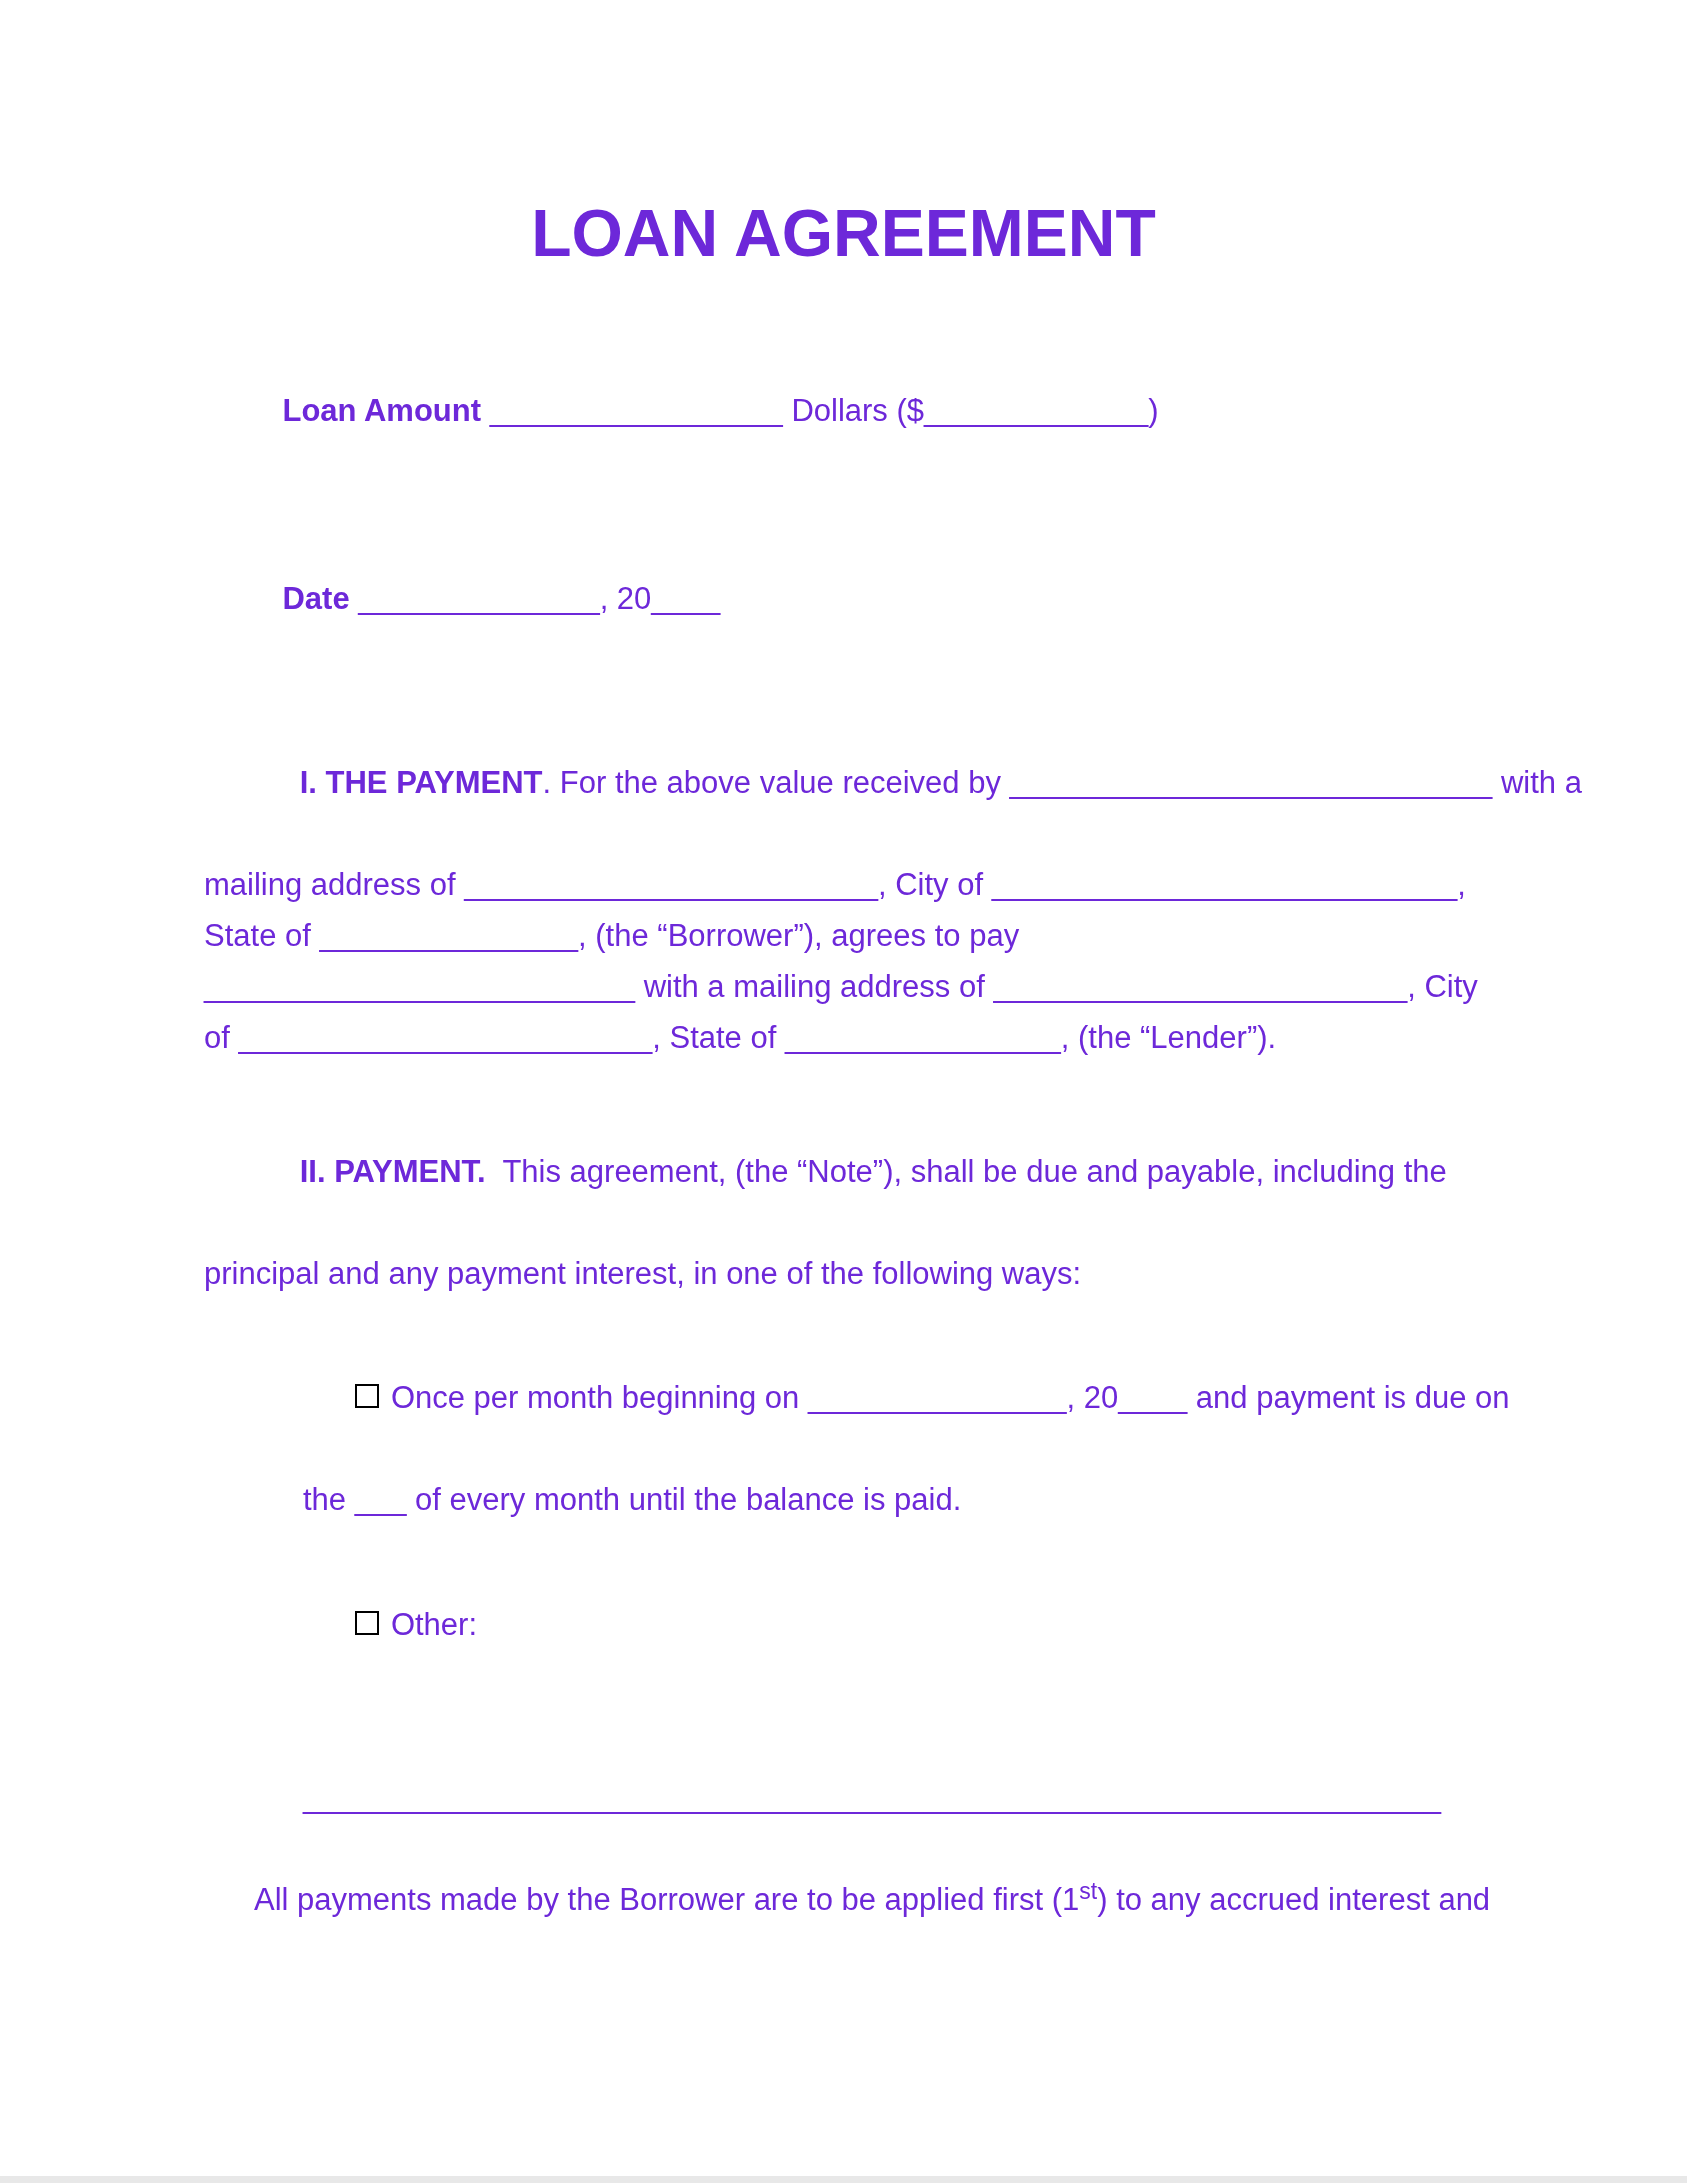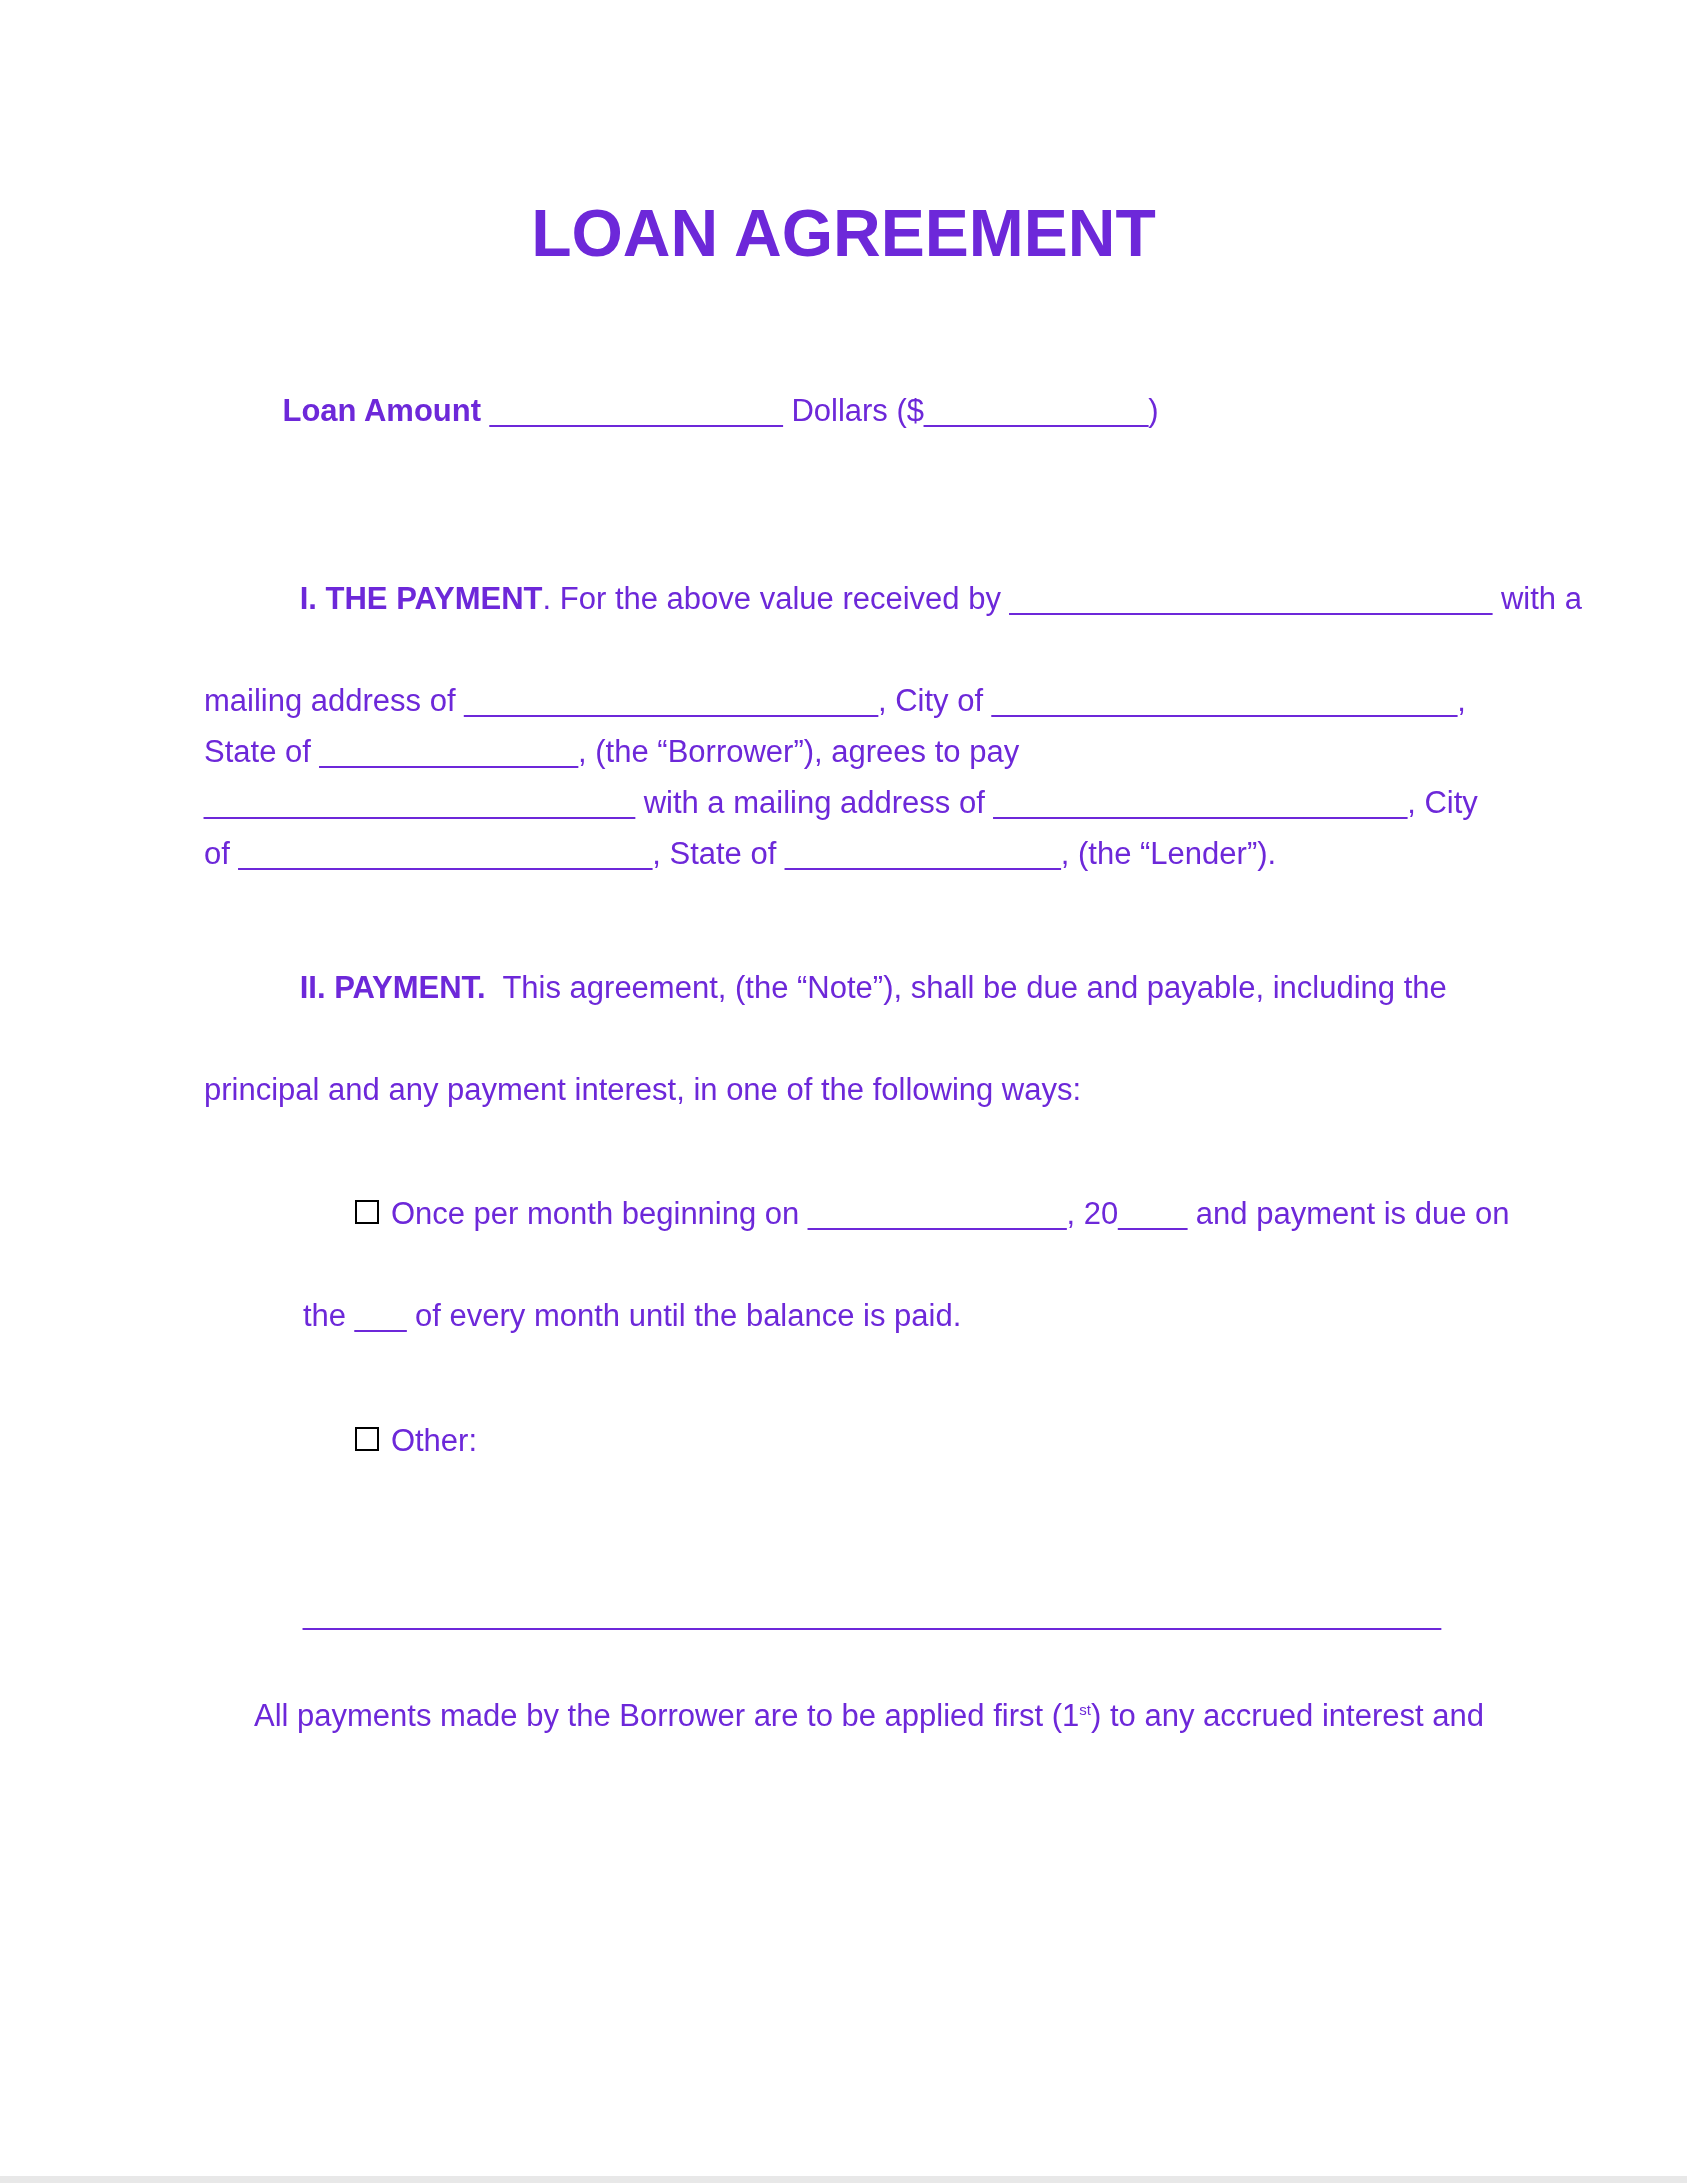--- a/index.html
+++ b/index.html
@@ -16,37 +16,40 @@
   .title {
     font-size:66px; line-height:79px; font-weight:bold;
     text-align:center; white-space:pre; margin-bottom:61px;
   }
   .indent { margin-left:99px; }
   .checkbox {
     display:inline-block; width:20px; height:20px;
     border:2.6px solid #000; margin-right:12.2px;
     background:#fff;
   }
-  .sup { font-size:15px; vertical-align:super; line-height:0; }
+  .sup { font-size:23px; vertical-align:super; line-height:0; }
   .m25{margin-bottom:22px} .m26{margin-bottom:23px} .m32{margin-bottom:28px}
   .m34{} .m36{margin-bottom:31px} .m37{margin-bottom:32px}
   .m40{margin-bottom:35px}
   .m81{margin-bottom:71px}
 </style>
 </head>
 <body>
 
 <div class="page">
 
   <div class="title">LOAN AGREEMENT</div>
 
   <div class="line m40">
     <span class="b">Loan Amount </span><span>_________________ Dollars ($_____________)</span>
   </div>
 
+  <div class="line m36">
+    <span class="b">Date </span><span>______________, 20____</span>
+  </div>
 
   <div class="m37">
     <div class="line">
       <span class="b">I. THE PAYMENT</span><span>. For the above value received by ____________________________ with a</span>
     </div>
     <div class="line">mailing address of ________________________, City of ___________________________,</div>
     <div class="line">State of _______________, (the “Borrower”), agrees to pay</div>
     <div class="line">_________________________ with a mailing address of ________________________, City</div>
     <div class="line">of ________________________, State of ________________, (the “Lender”).</div>
   </div>

